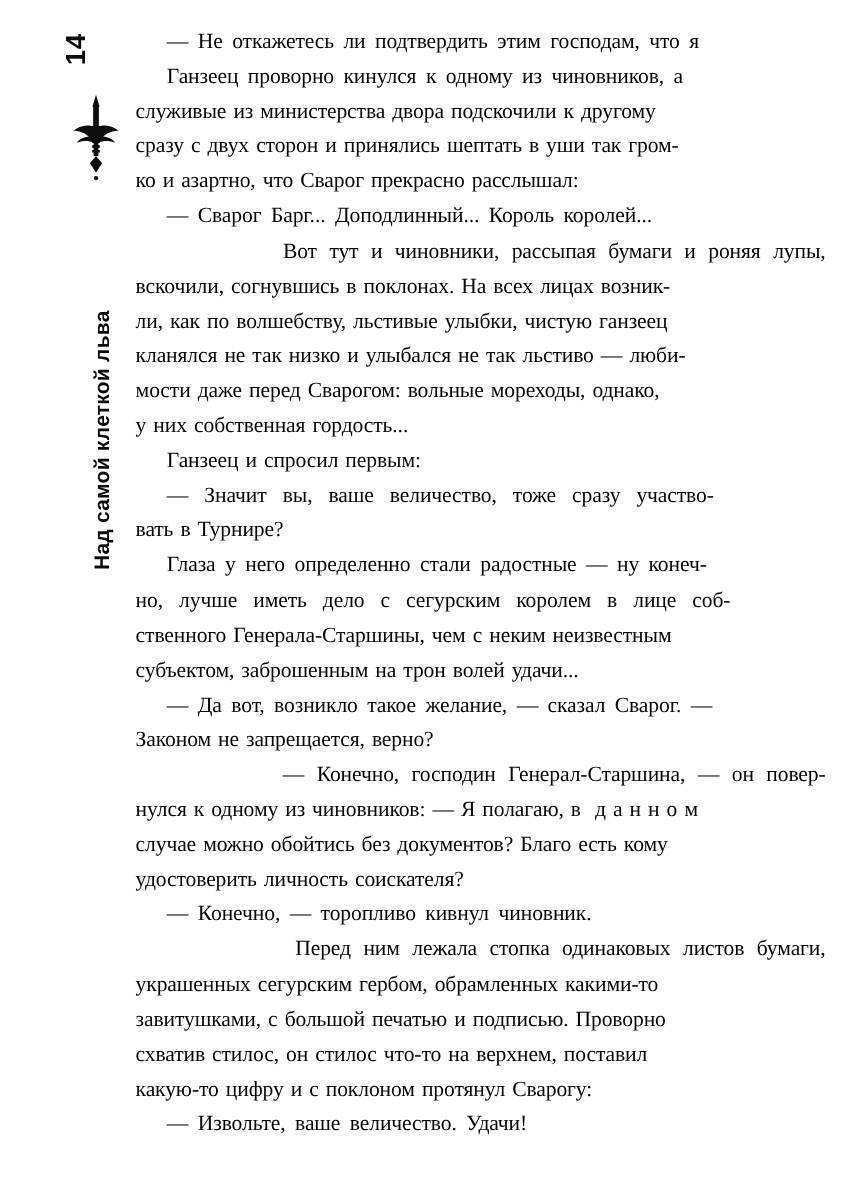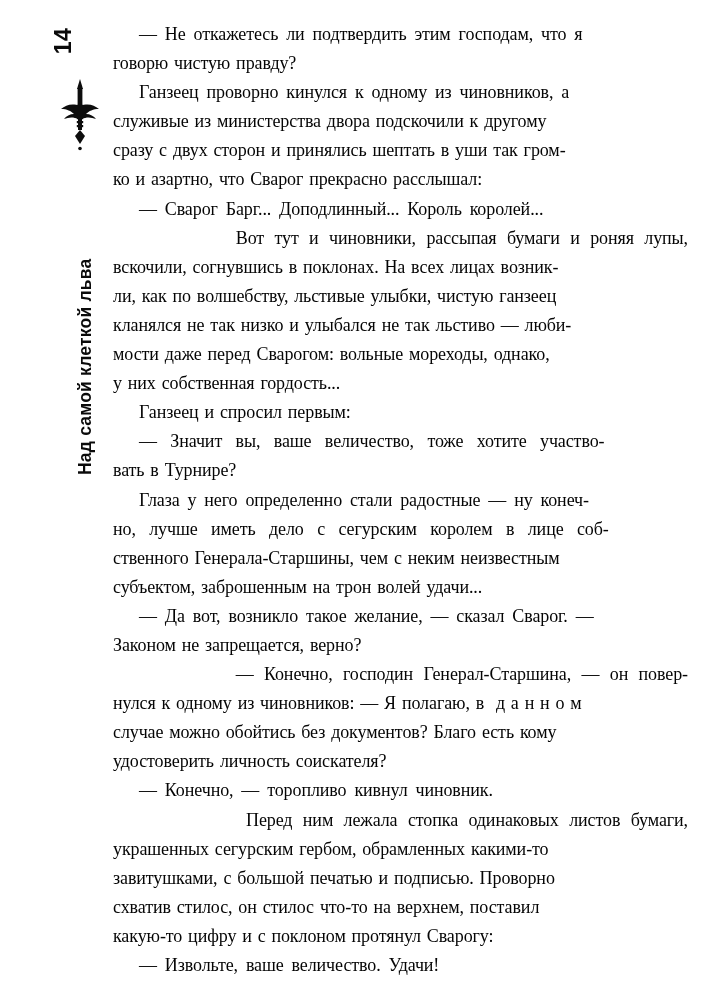--- a/index.html
+++ b/index.html
@@ -134,34 +134,33 @@
           <circle cx="22" cy="70.5" r="1.8"></circle>
         </g>
       </svg>
     </div>
 
     <div class="running-title">Над самой клеткой льва</div>
   </div>
 
   <div class="textblock">
       <div class="line ws2"><span class="indent"></span><span>— Не откажетесь ли подтвердить этим господам, что я</span></div>
-      <div class="line ws1"><span>говорю чистую правду?</span></div>
       <div class="line ws2"><span class="indent"></span><span>Ганзеец проворно кинулся к одному из чиновников, а</span></div>
       <div class="line ws1"><span>служивые из министерства двора подскочили к другому</span></div>
       <div class="line ws1"><span>сразу с двух сторон и принялись шептать в уши так гром-</span></div>
       <div class="line ws1"><span>ко и азартно, что Сварог прекрасно расслышал:</span></div>
       <div class="line ws2"><span class="indent"></span><span>— Сварог Барг... Доподлинный... Король королей...</span></div>
       <div class="line ws3"><span class="indent"></span><span>Вот тут и чиновники, рассыпая бумаги и роняя лупы,</span></div>
       <div class="line ws1"><span>вскочили, согнувшись в поклонах. На всех лицах возник-</span></div>
       <div class="line ws1"><span>ли, как по волшебству, льстивые улыбки, чистую ганзеец</span></div>
       <div class="line ws1"><span>кланялся не так низко и улыбался не так льстиво — люби-</span></div>
       <div class="line ws1"><span>мости даже перед Сварогом: вольные мореходы, однако,</span></div>
       <div class="line ws1"><span>у них собственная гордость...</span></div>
       <div class="line ws1"><span class="indent"></span><span>Ганзеец и спросил первым:</span></div>
-      <div class="line ws4"><span class="indent"></span><span>— Значит вы, ваше величество, тоже хотите участво-</span></div>
+      <div class="line ws4"><span class="indent"></span><span>— Значит вы, ваше величество, тоже сразу участво-</span></div>
       <div class="line ws1"><span>вать в Турнире?</span></div>
       <div class="line ws2"><span class="indent"></span><span>Глаза у него определенно стали радостные — ну конеч-</span></div>
       <div class="line ws4"><span>но, лучше иметь дело с сегурским королем в лице соб-</span></div>
       <div class="line ws1"><span>ственного Генерала-Старшины, чем с неким неизвестным</span></div>
       <div class="line ws1"><span>субъектом, заброшенным на трон волей удачи...</span></div>
       <div class="line ws2"><span class="indent"></span><span>— Да вот, возникло такое желание, — сказал Сварог. —</span></div>
       <div class="line ws1"><span>Законом не запрещается, верно?</span></div>
       <div class="line ws3"><span class="indent"></span><span>— Конечно, господин Генерал-Старшина, — он повер-</span></div>
       <div class="line ws1"><span>нулся к одному из чиновников: — Я полагаю, в  д а н н о м</span></div>
       <div class="line ws1"><span>случае можно обойтись без документов? Благо есть кому</span></div>

